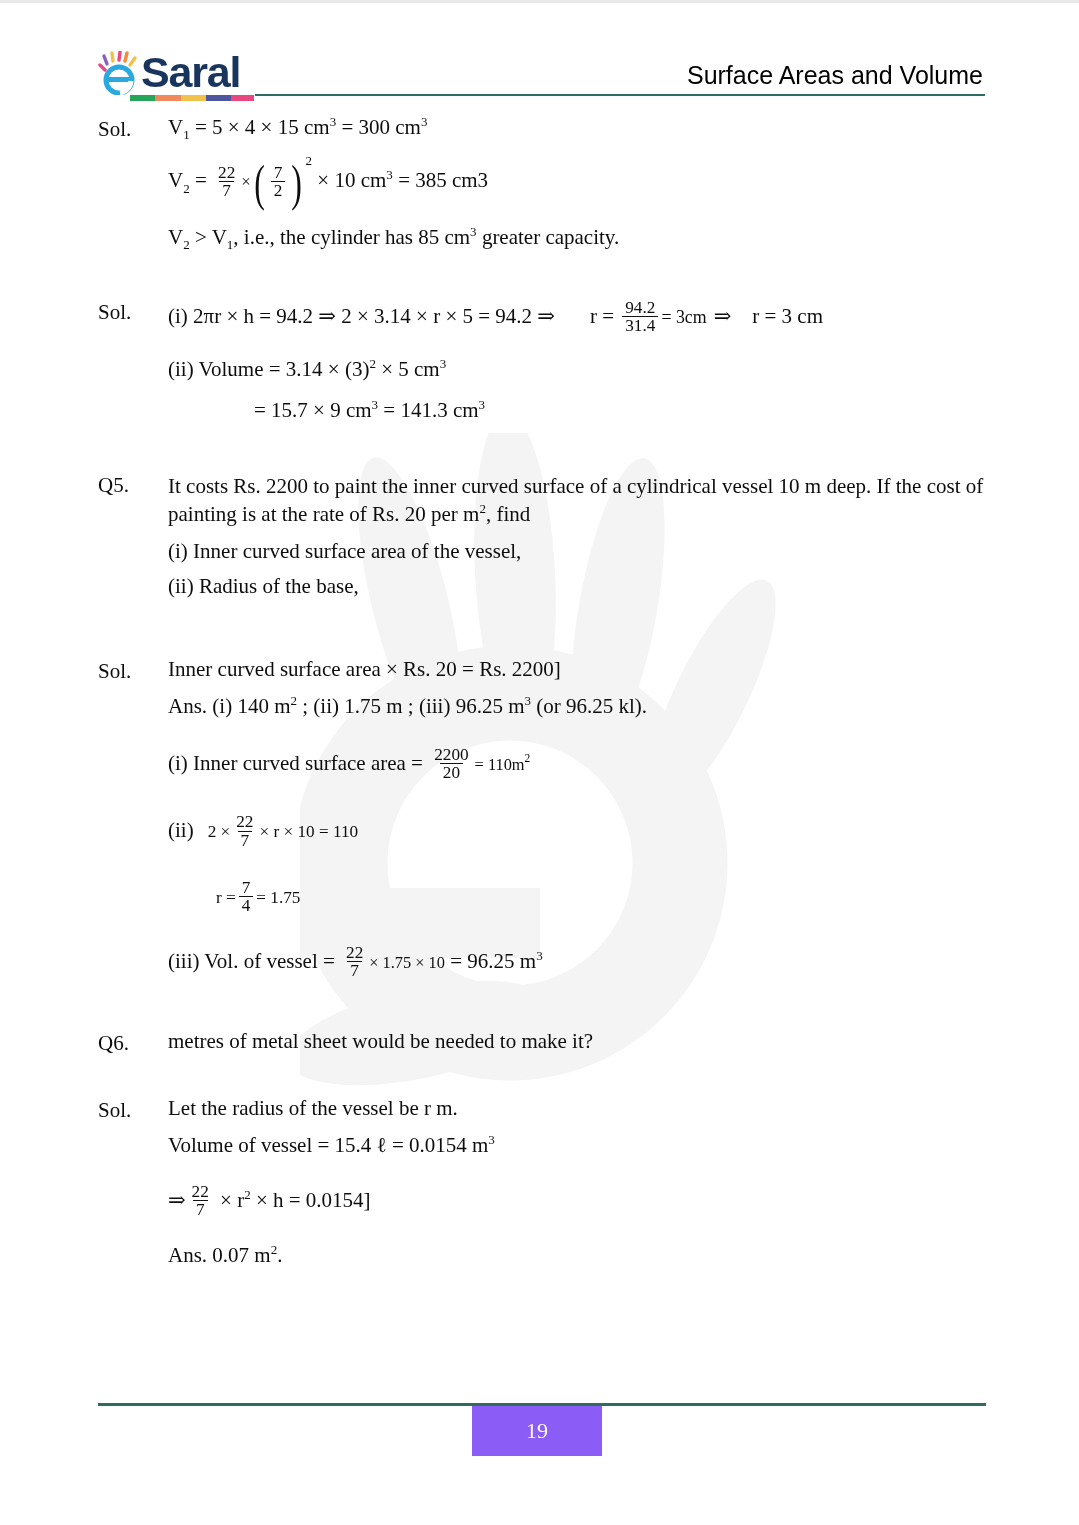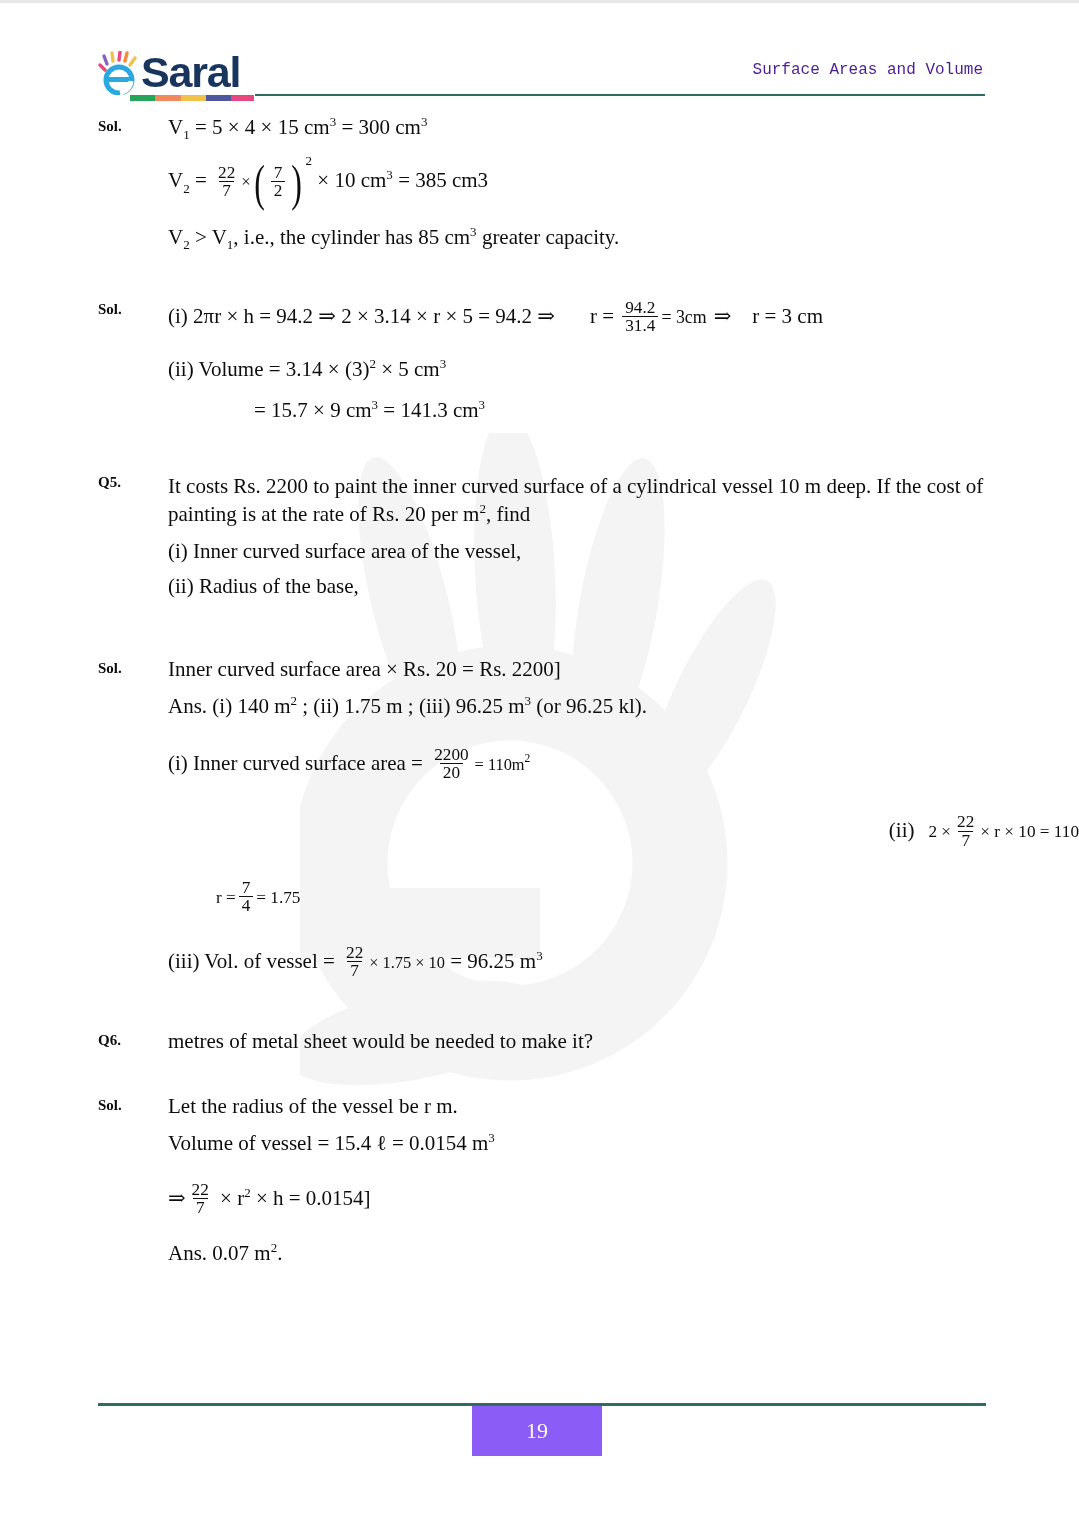--- a/index.html
+++ b/index.html
@@ -70,23 +70,23 @@
     width: 124px;
     height: 6px;
     display: flex;
   }
   #logo-bars span { height: 100%; }
 
   #header-title {
     position: absolute;
     right: 96px;
     top: 58px;
-    font-size: 16px;
-    color: #4c1d95;
-    font-family: Liberation Mono, monospace;
+    font-size: 25px;
+    color: #000000;
+    font-family: Liberation Sans, sans-serif;
   }
   #header-rule {
     position: absolute;
     left: 255px;
     top: 91px;
     width: 730px;
     height: 2px;
     background: #2d6b63;
   }
 
@@ -102,22 +102,22 @@
     position: relative;
     display: flex;
     align-items: flex-start;
     padding-left: 98px;
     font-size: 21px;
     line-height: 1.0;
   }
   .tag {
     width: 70px;
     flex: 0 0 70px;
-    font-weight: 700;
-    font-size: 15px;
+    font-weight: 400;
+    font-size: 21px;
     padding-top: 2px;
   }
   .body { flex: 1 1 auto; }
   .line { display: block; white-space: nowrap; }
   .wrapline { display: block; }
 
   .sp { display: inline-block; width: 7px; }
   sup { font-size: 0.62em; vertical-align: super; line-height: 0; }
   sub { font-size: 0.62em; vertical-align: sub; line-height: 0; }
 
@@ -300,21 +300,21 @@
         <div class="line" style="margin-bottom:16px;">Inner curved surface area × Rs. 20 = Rs. 2200]</div>
         <div class="line" style="margin-bottom:30px;">
           <span>Ans. (i) 140 m</span><sup>2</sup><span> ; (ii) 1.75 m ;  (iii) 96.25 m</span><sup>3</sup><span>  (or 96.25 kl).</span>
         </div>
         <div class="line" style="margin-bottom:32px;">
           <span>(i)   Inner curved surface area = </span><span class="frac sm">
               <span class="num">2200</span>
               <span class="den">20</span>
             </span><span style="font-size:0.78em">= 110m</span><sup style="font-size:0.55em">2</sup>
         </div>
-        <div class="line" style="margin-bottom:30px;text-align:right;">
+        <div class="line" style="margin-bottom:30px;">
           <span>(ii)</span><span class="sp"></span><span class="sp"></span><span style="font-size:0.82em">2 ×</span><span class="frac sm">
               <span class="num">22</span>
               <span class="den">7</span>
             </span><span style="font-size:0.82em">× r × 10 = 110</span>
         </div>
         <div class="line" style="margin-bottom:30px; padding-left:48px;">
           <span style="font-size:0.82em">r =</span><span class="frac sm">
               <span class="num">7</span>
               <span class="den">4</span>
             </span><span style="font-size:0.82em">= 1.75</span>

